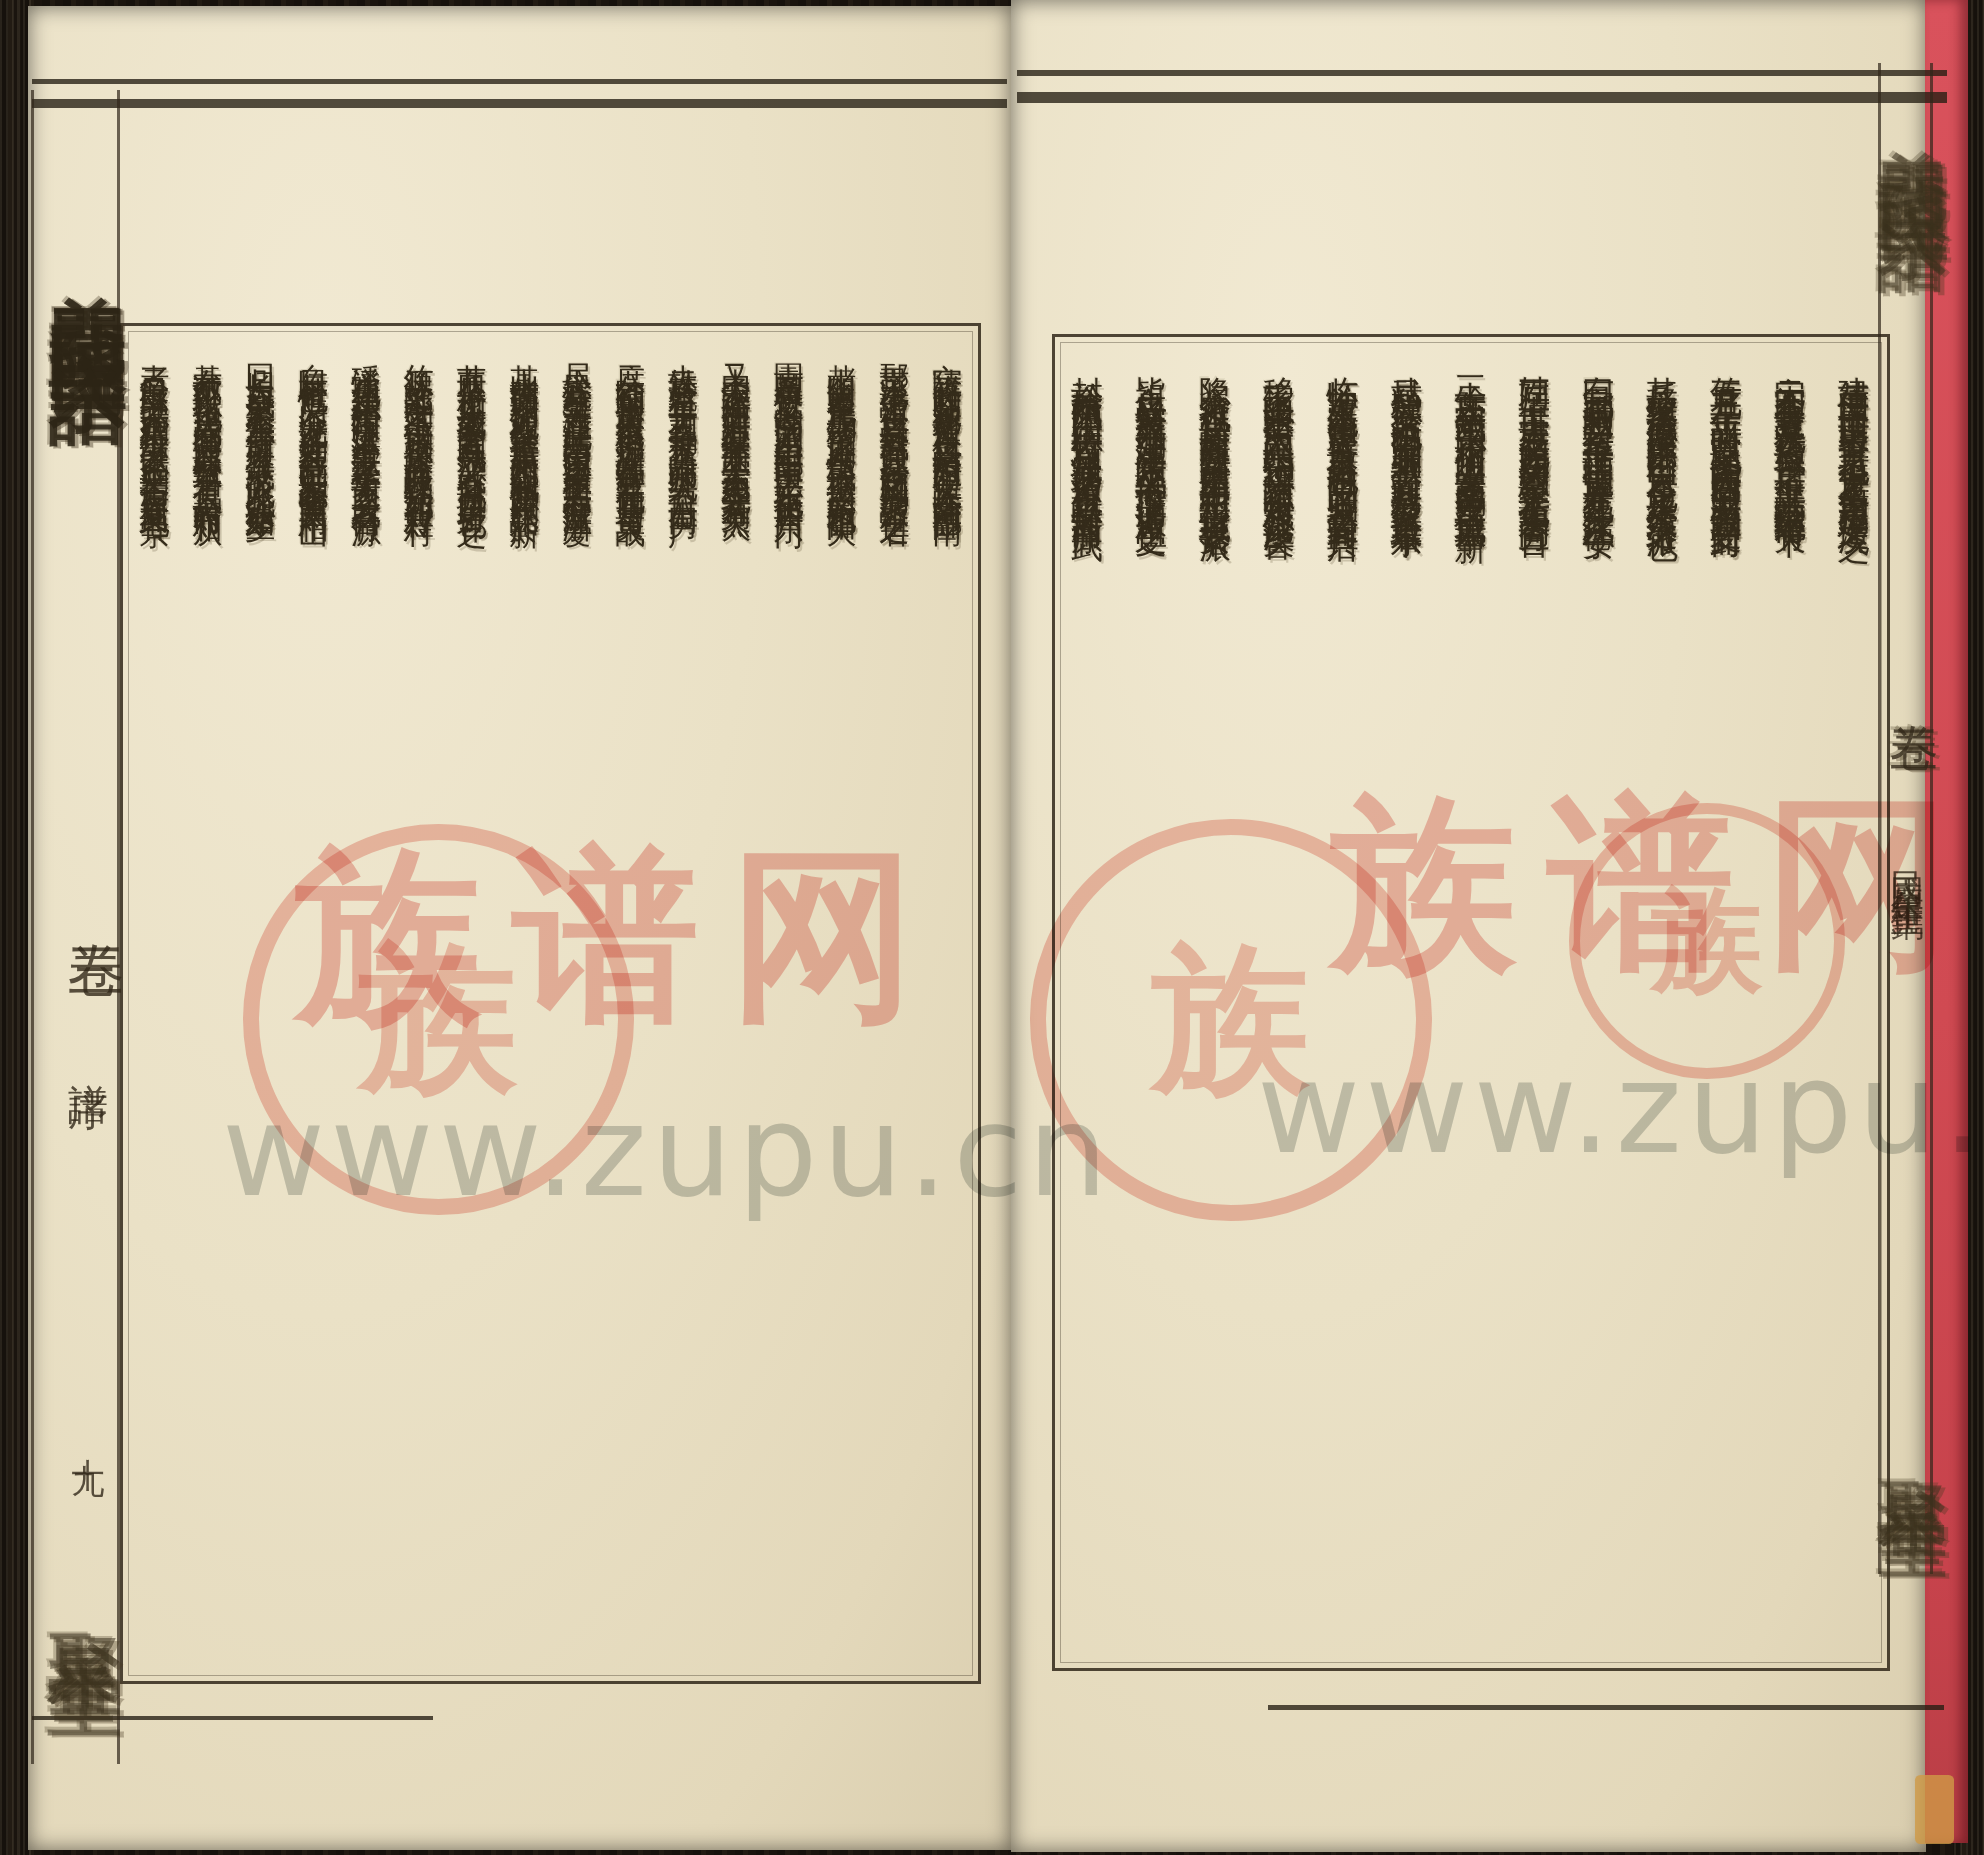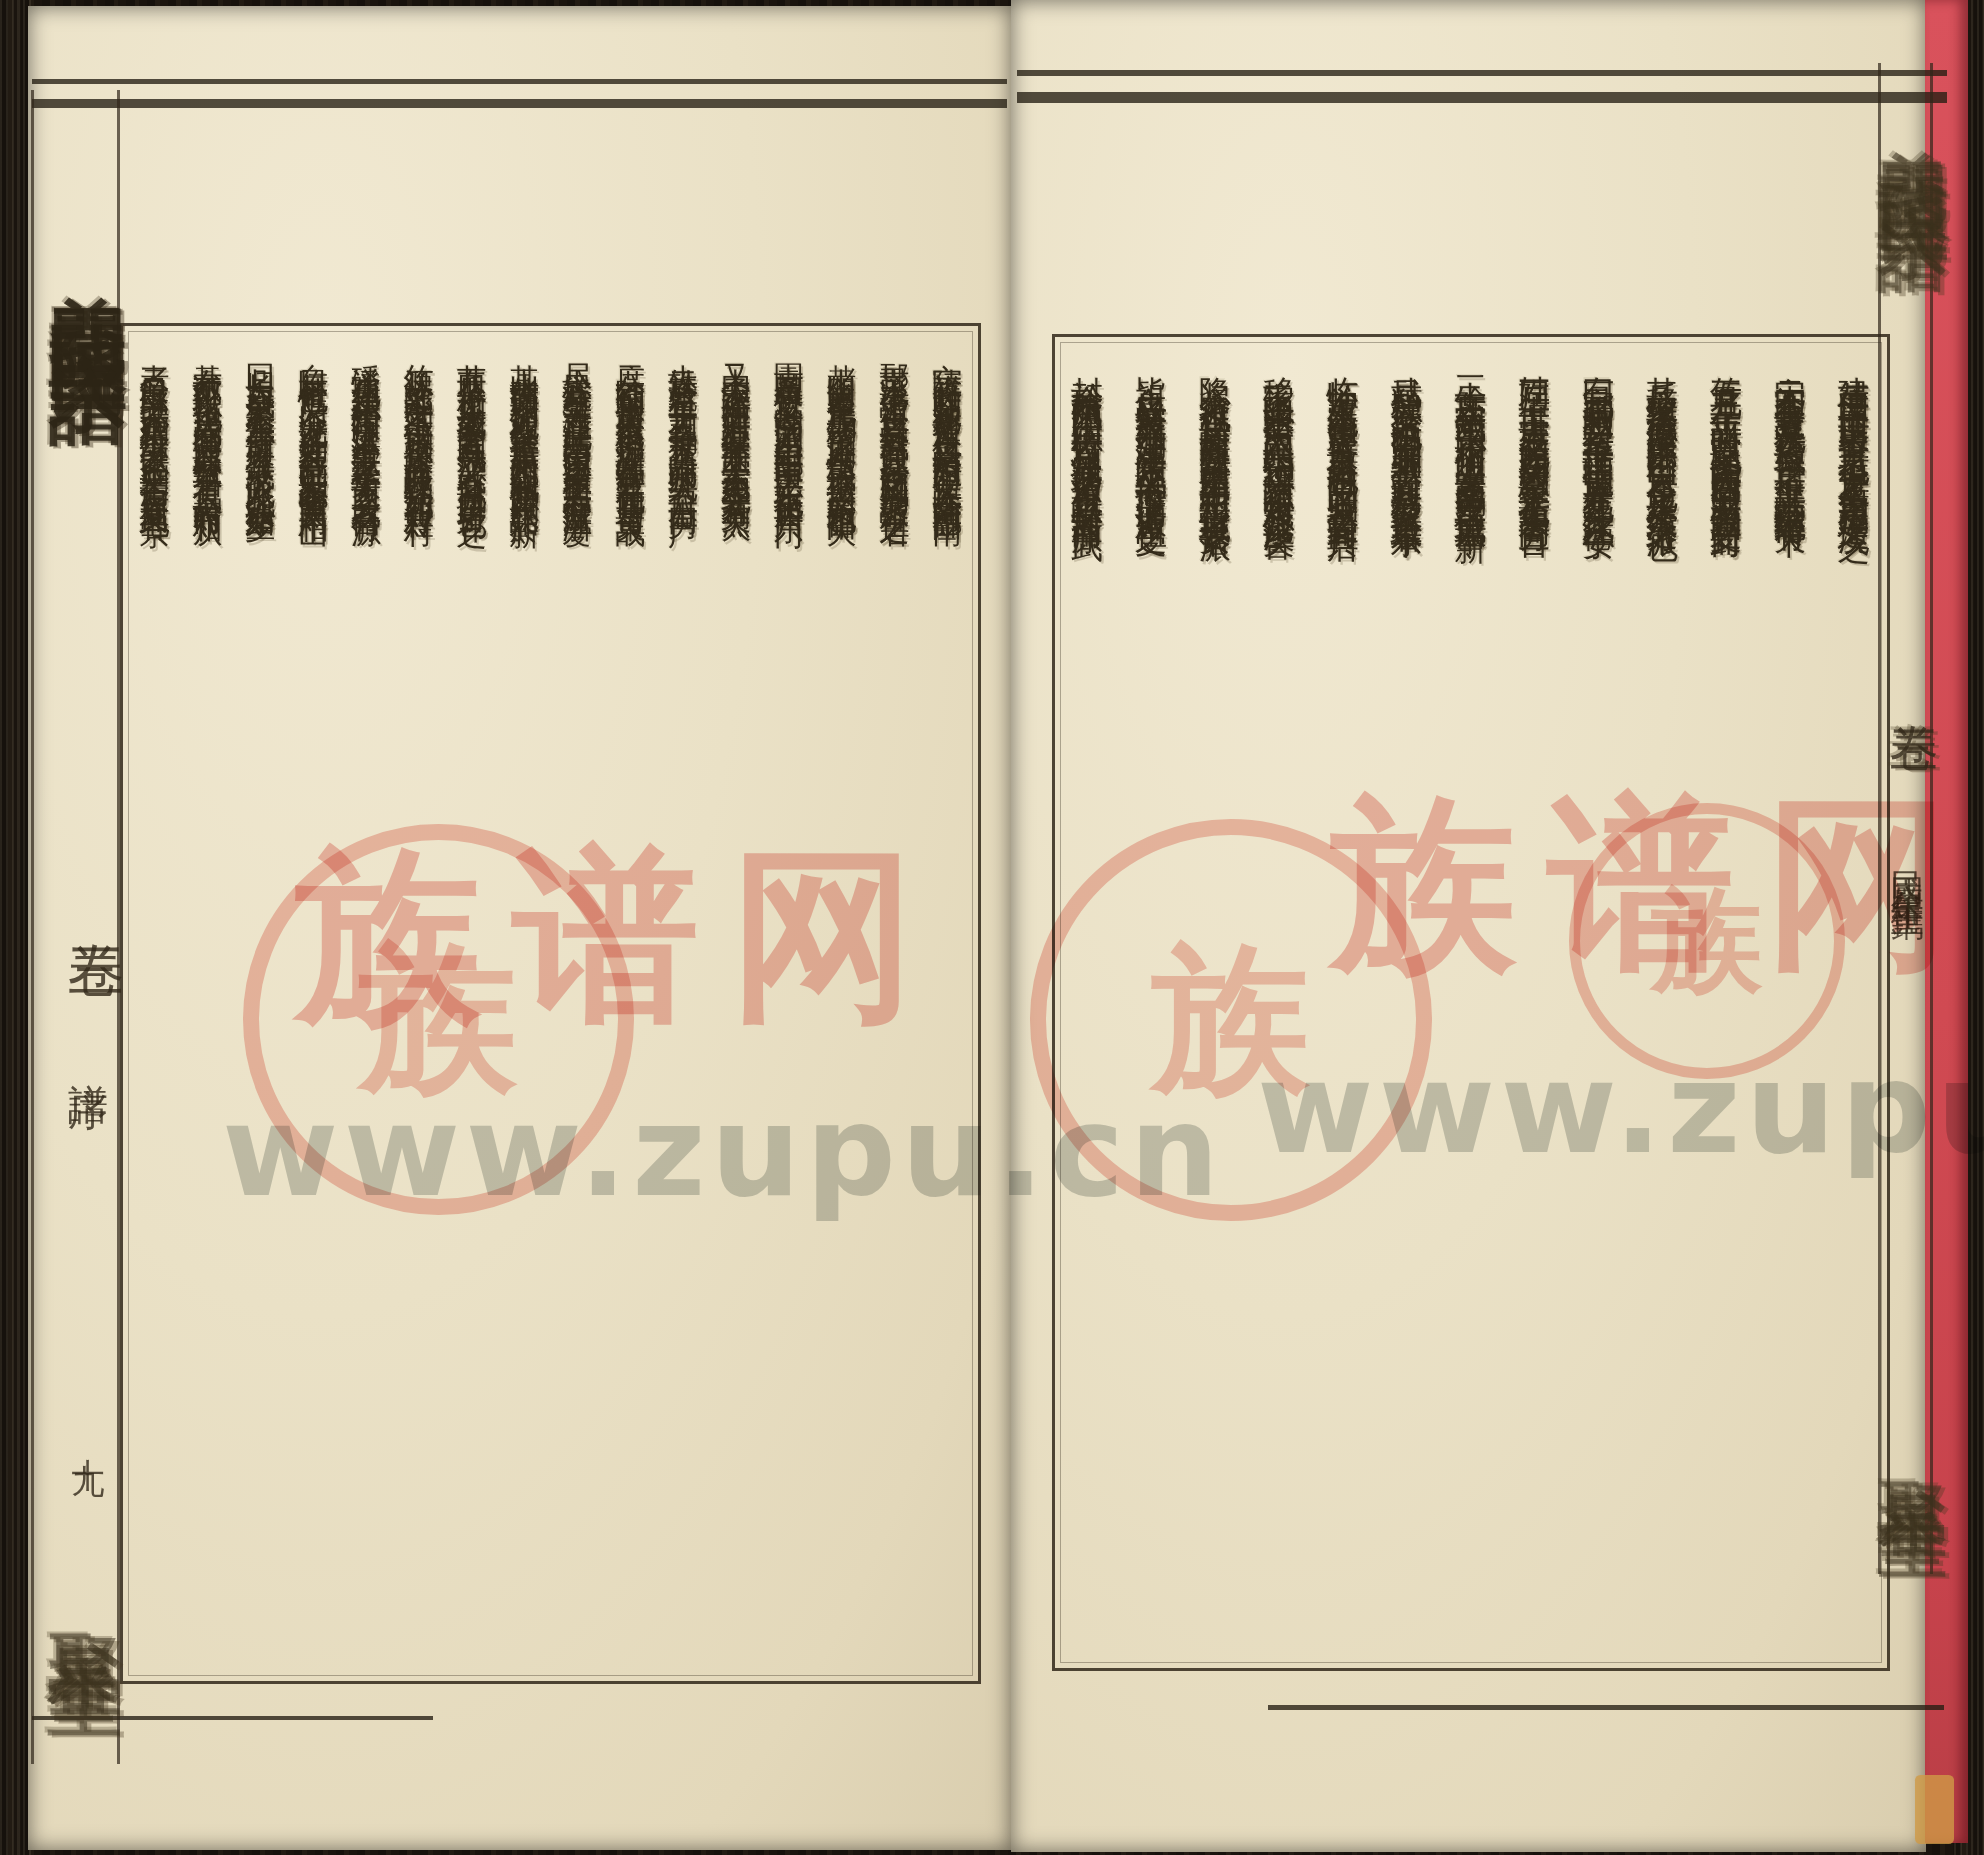--- a/index.html
+++ b/index.html
@@ -28,21 +28,21 @@
   .col-r{font-size:32px;letter-spacing:4.8px;}
   .col-l{font-size:30px;letter-spacing:4.8px;}
   .vtext{writing-mode:vertical-rl;text-orientation:upright;position:absolute;white-space:nowrap;}
   .strip-title{font-size:78px;font-weight:bold;color:rgba(44,36,22,.88);
       text-shadow:3.7px 1.6px 0 rgba(60,48,28,.40),-2.6px -2.1px 0 rgba(60,48,28,.30);letter-spacing:13.7px;}
   .ghost{color:rgba(58,47,28,.52);
       text-shadow:4.2px 2.1px 0 rgba(70,56,32,.34),-3.2px -2.6px 0 rgba(70,56,32,.28);filter:blur(0.3px);}
   .strip-small{font-size:40px;color:rgba(50,40,25,.8);letter-spacing:6.3px;}
   .wm{position:absolute;pointer-events:none;mix-blend-mode:multiply;}
   .wm-red{font-size:186px;font-weight:bold;color:rgba(223,84,74,.36);letter-spacing:31px;font-family:Liberation Sans, sans-serif;}
-  .wm-url{font-size:126px;font-weight:bold;color:rgba(108,120,116,.34);letter-spacing:5.3px;font-family:"DejaVu Sans","Liberation Sans",sans-serif;text-align:center;}
+  .wm-url{font-size:126px;font-weight:normal;color:rgba(108,120,116,.34);letter-spacing:5.3px;font-family:"DejaVu Sans","Liberation Sans",sans-serif;text-align:center;}
   .wm-stamp{border-radius:50%;border:16px solid rgba(229,112,101,.40);display:flex;align-items:center;justify-content:center;}
   .wm-stamp span{font-size:158px;font-weight:bold;color:rgba(229,112,101,.38);font-family:"DejaVu Sans","Liberation Sans",sans-serif;}
   .strip-box{position:absolute;border-left:3.2px solid rgba(48,39,25,.7);border-right:3.2px solid rgba(48,39,25,.7);}
 </style>
 </head>
 <body>
 
 <div class="scene">
 
   <div class="deckle" style="left:0;"></div>

